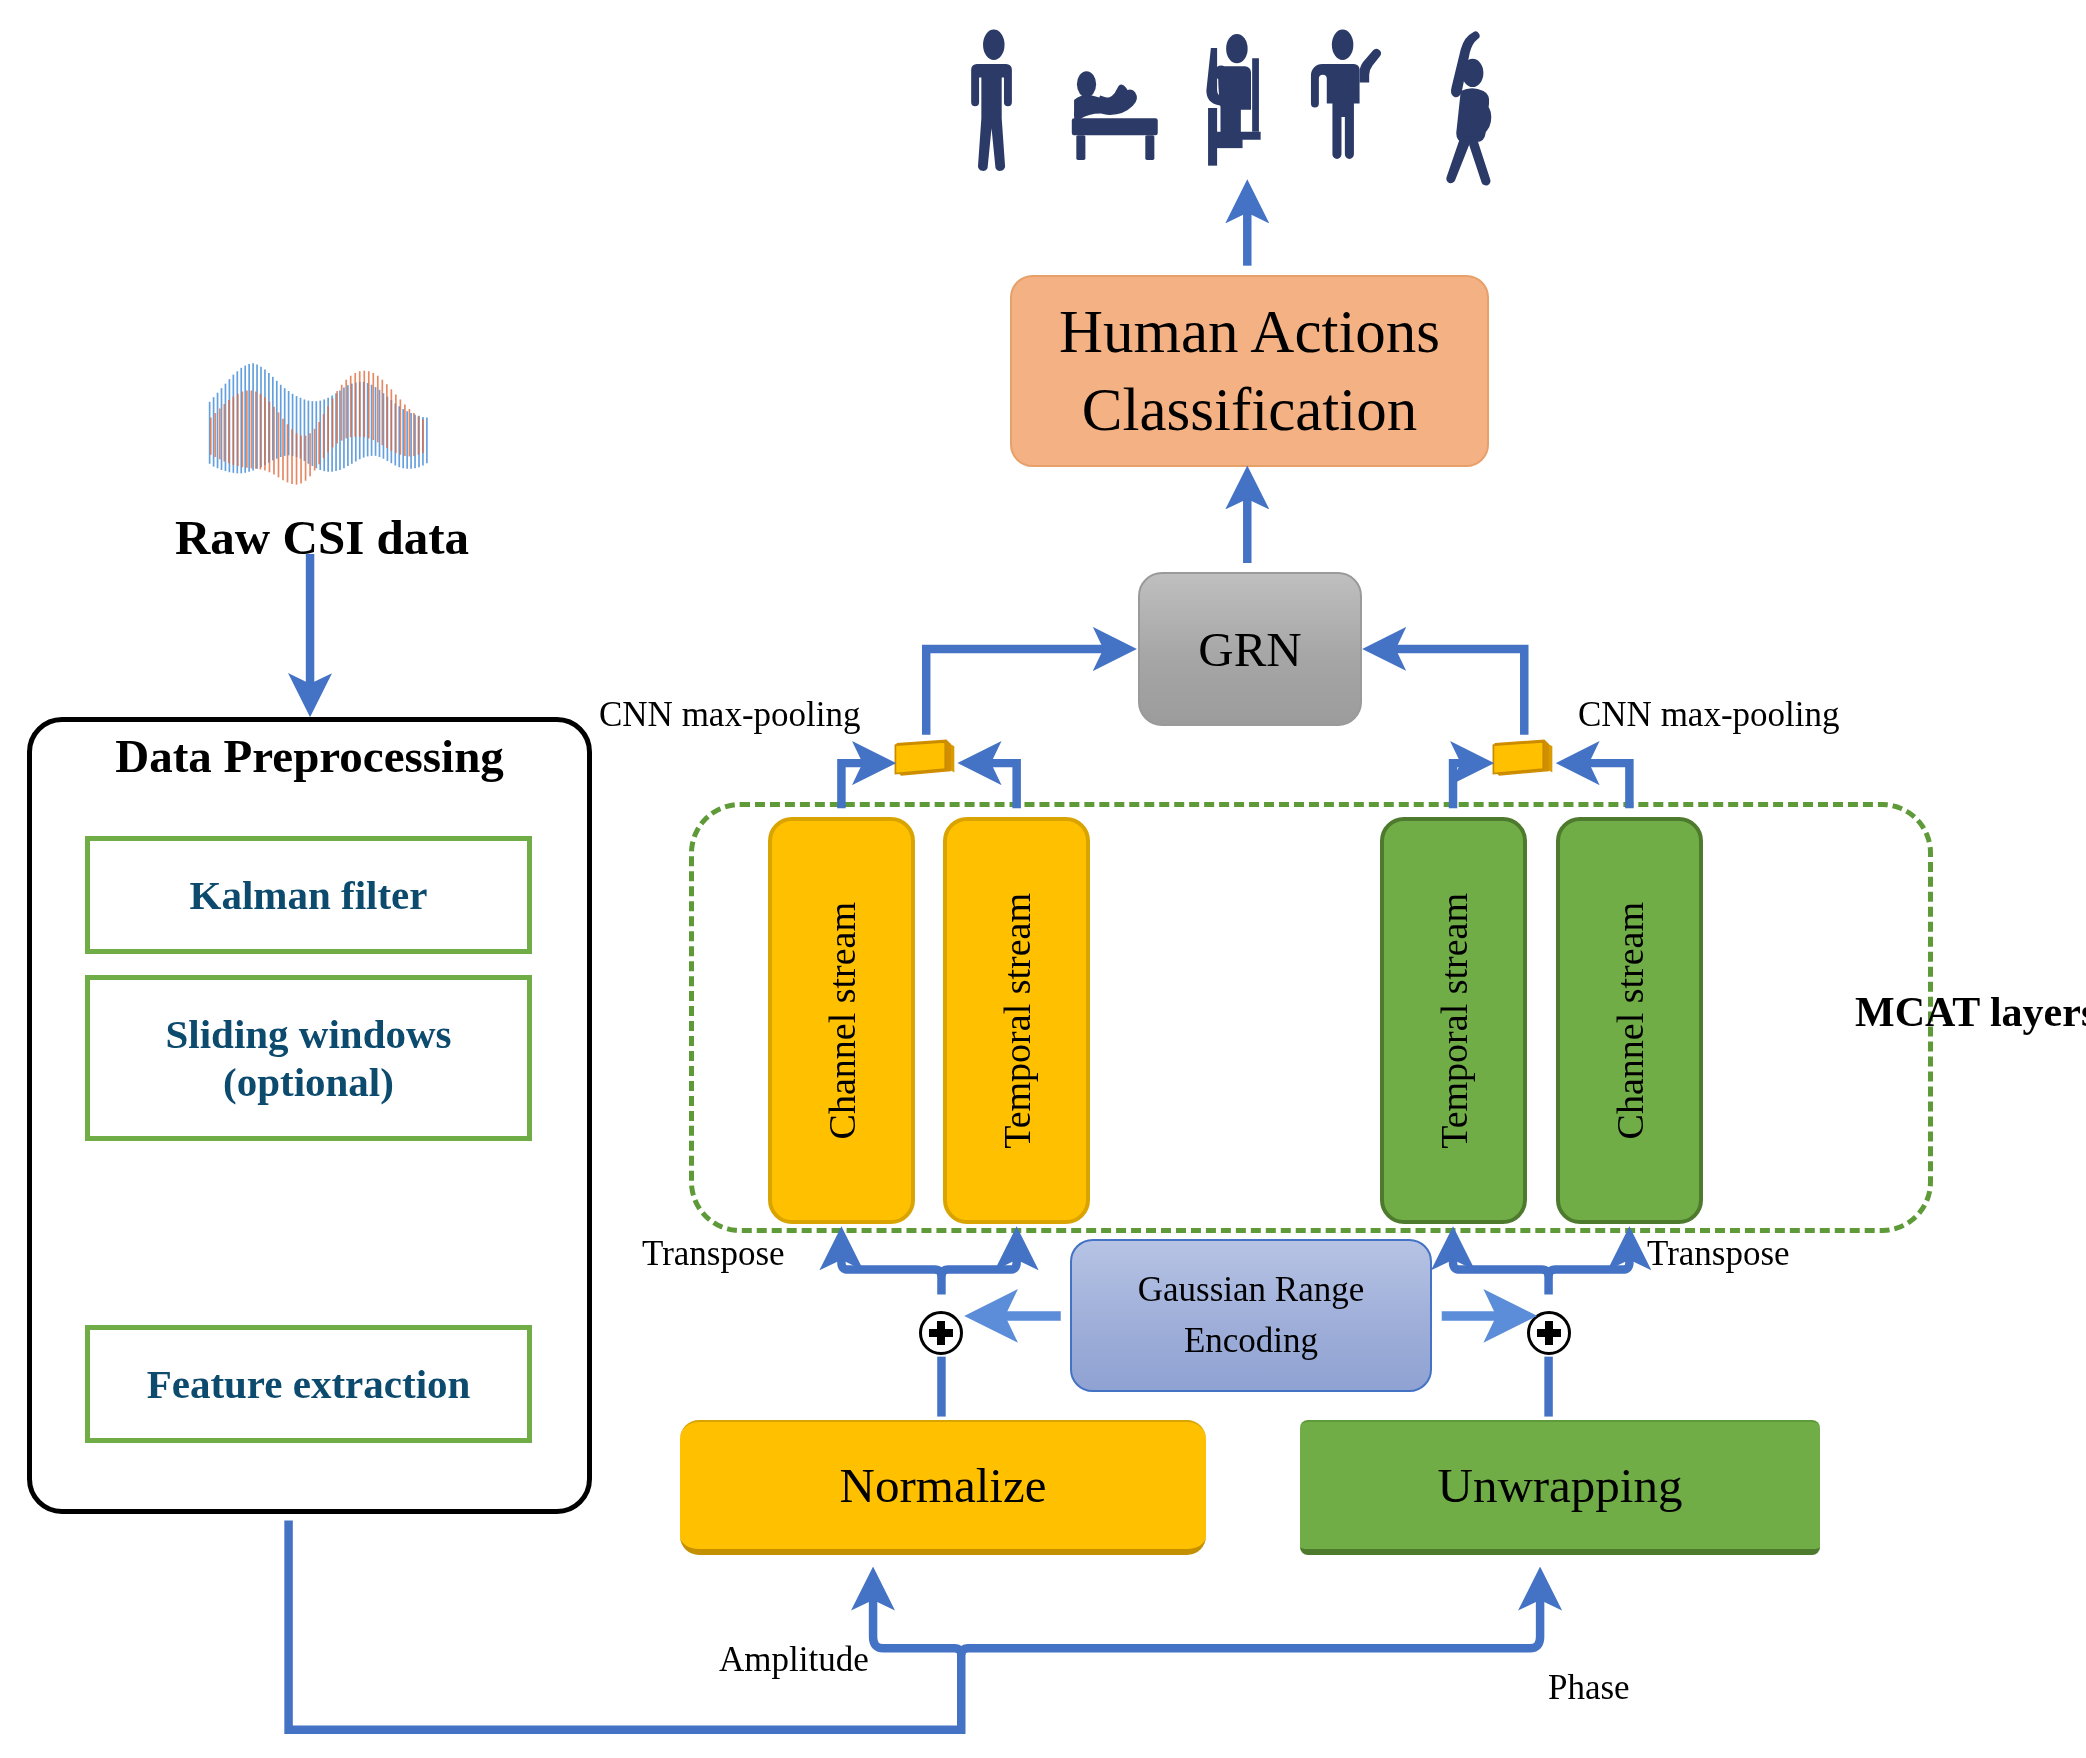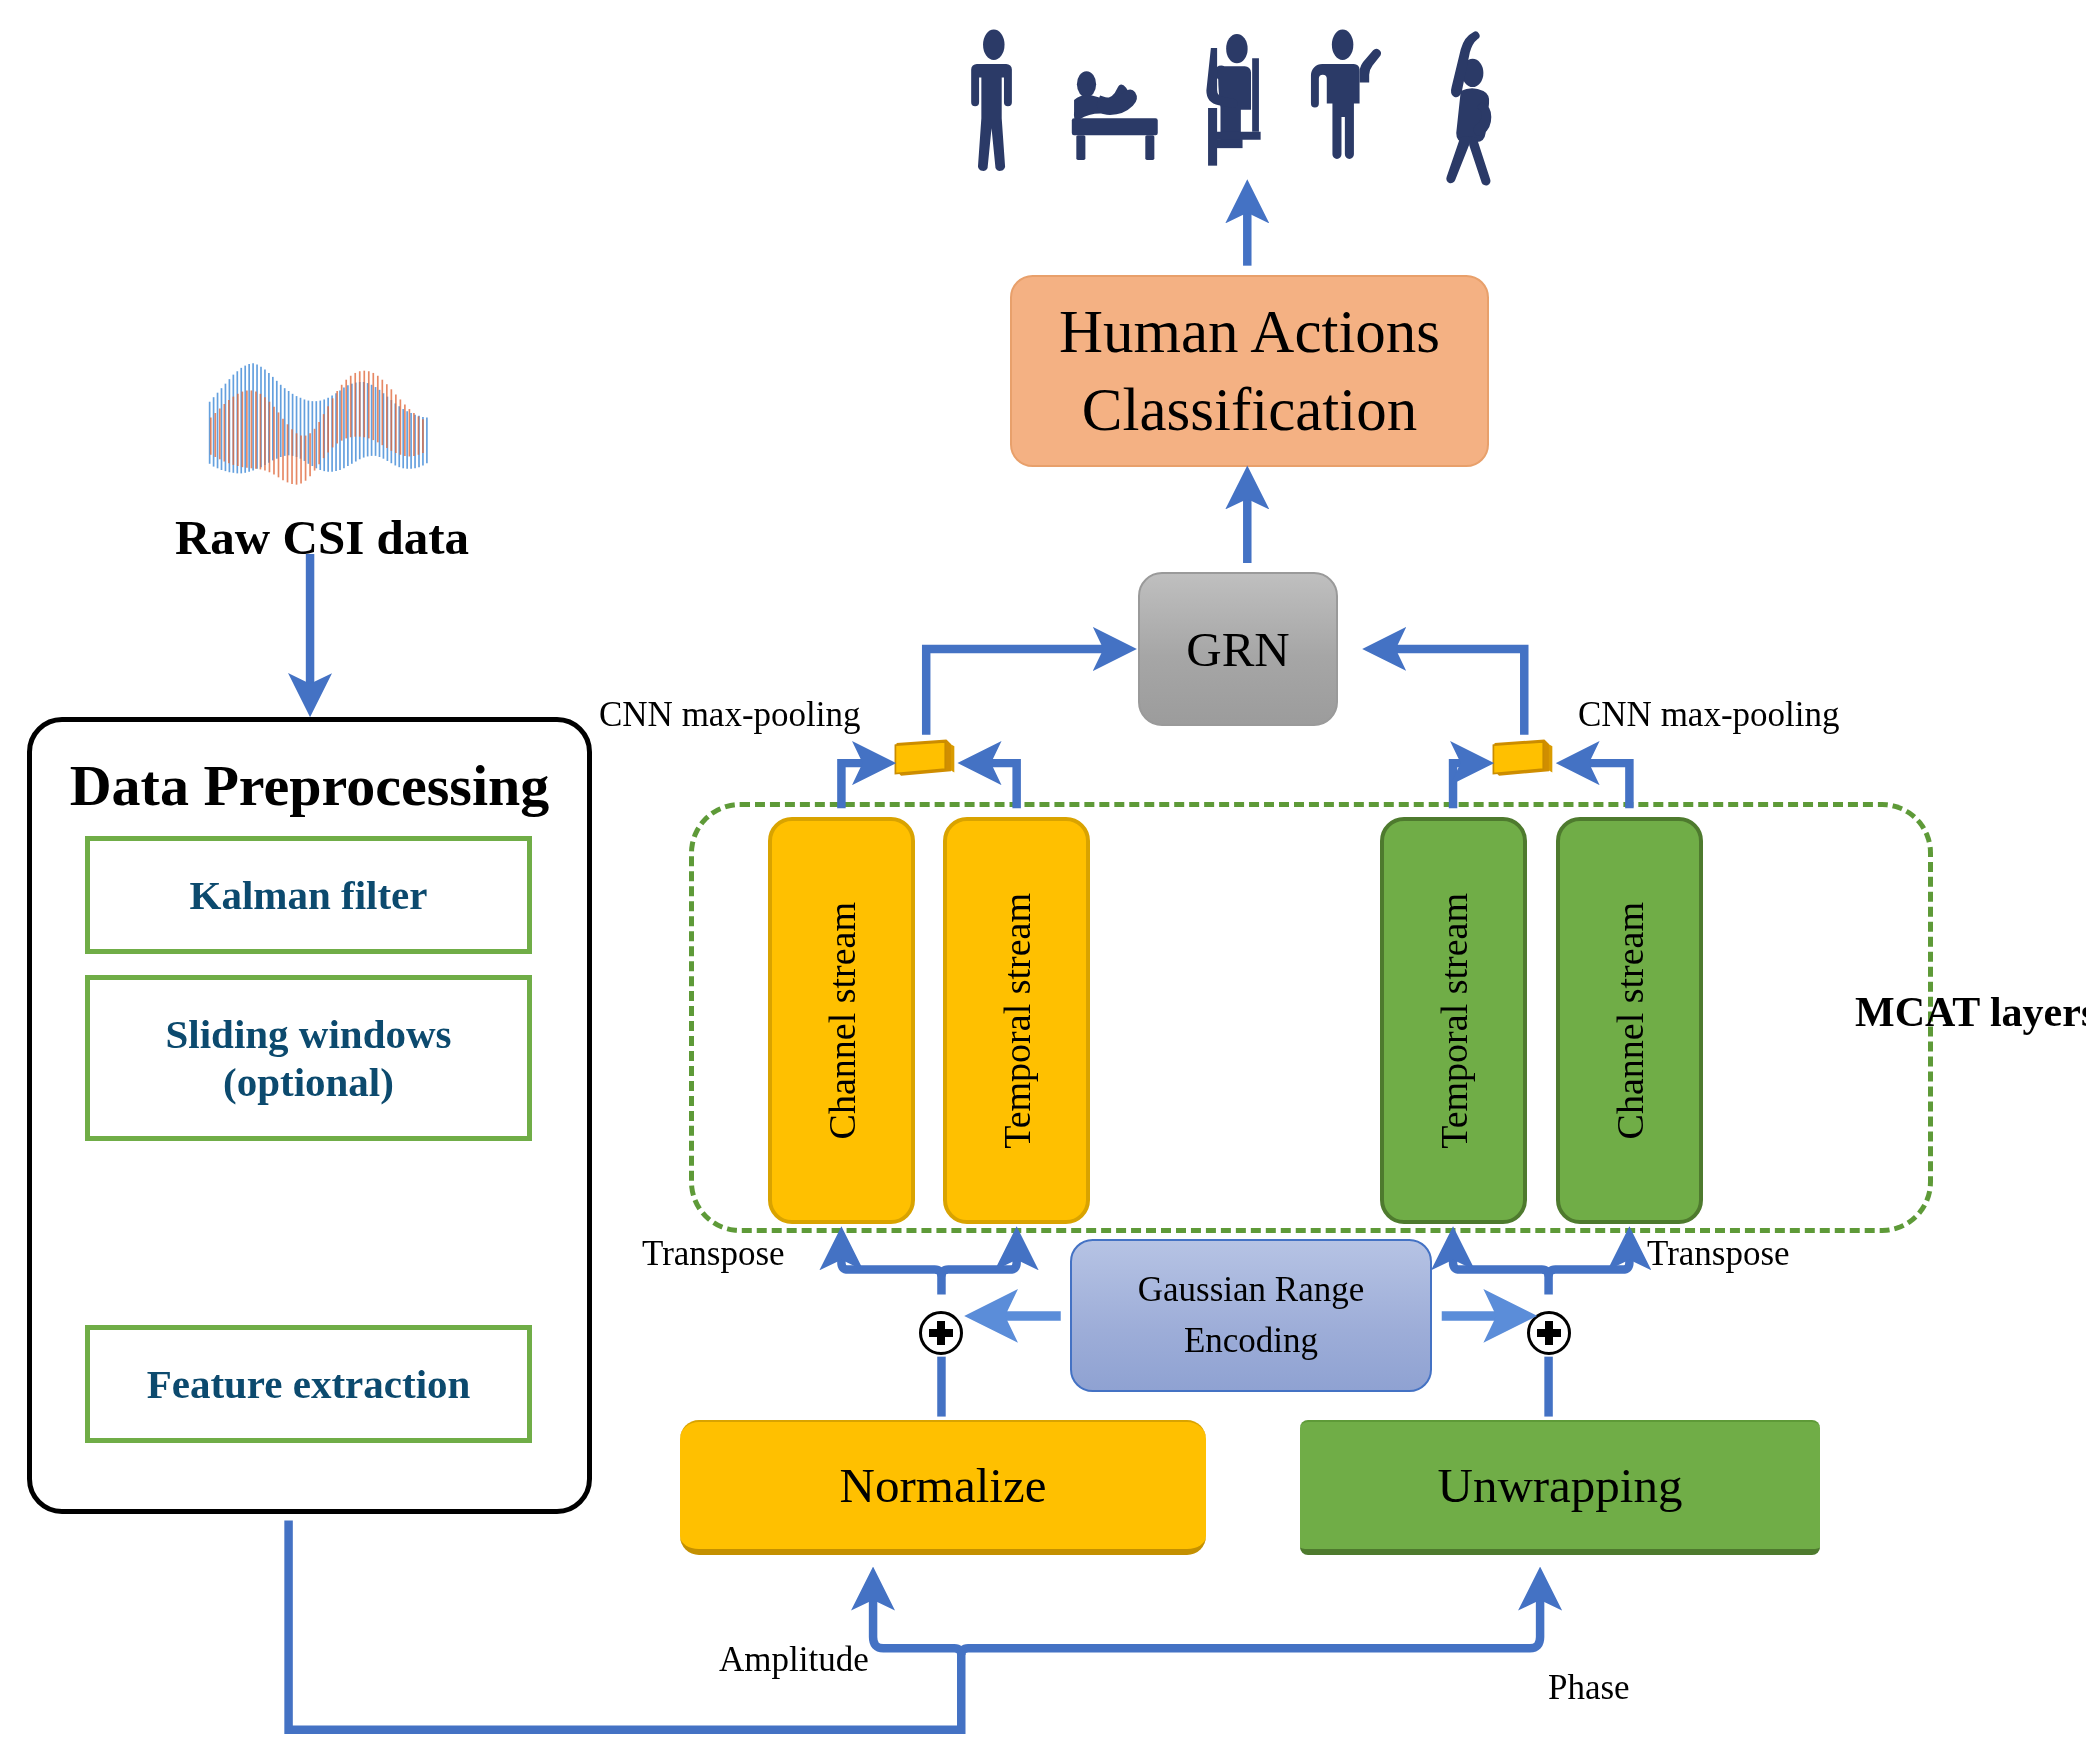--- a/index.html
+++ b/index.html
@@ -44,24 +44,24 @@
     position: absolute;
     left: 27px; top: 717px;
     width: 565px; height: 797px;
     border: 5.1px solid #000000;
     border-radius: 35px;
     background: #ffffff;
     box-sizing: border-box;
   }
   #preprocess-title {
     position: absolute;
-    left: 27px; top: 752px;
+    left: 27px; top: 729px;
     width: 565px;
     text-align: center;
-    font-size: 58px;
+    font-size: 47px;
     font-weight: bold;
   }
   .pp-item {
     position: absolute;
     left: 85px;
     width: 447px;
     border: 5.1px solid #70AD47;
     background: #ffffff;
     box-sizing: border-box;
     display: flex;
@@ -87,21 +87,21 @@
     left: 1010px; top: 275px;
     width: 479px; height: 192px;
     background: #F4B183;
     border: 2.8px solid #E8A06B;
     border-radius: 22.6px;
     font-size: 61px;
     line-height: 1.28;
   }
   #grn-block {
     left: 1138px; top: 572px;
-    width: 200px; height: 154px;
+    width: 224px; height: 154px;
     background: linear-gradient(180deg,#BFBFBF 0%,#A6A6A6 55%,#9C9C9C 100%);
     border: 2.3px solid #9a9a9a;
     border-radius: 24px;
     font-size: 49px;
   }
   #gauss-block {
     left: 1070px; top: 1239px;
     width: 362px; height: 153px;
     background: linear-gradient(180deg,#B6C3E4 0%,#9DADD8 60%,#8FA2D2 100%);
     border: 2.8px solid #4472C4;

